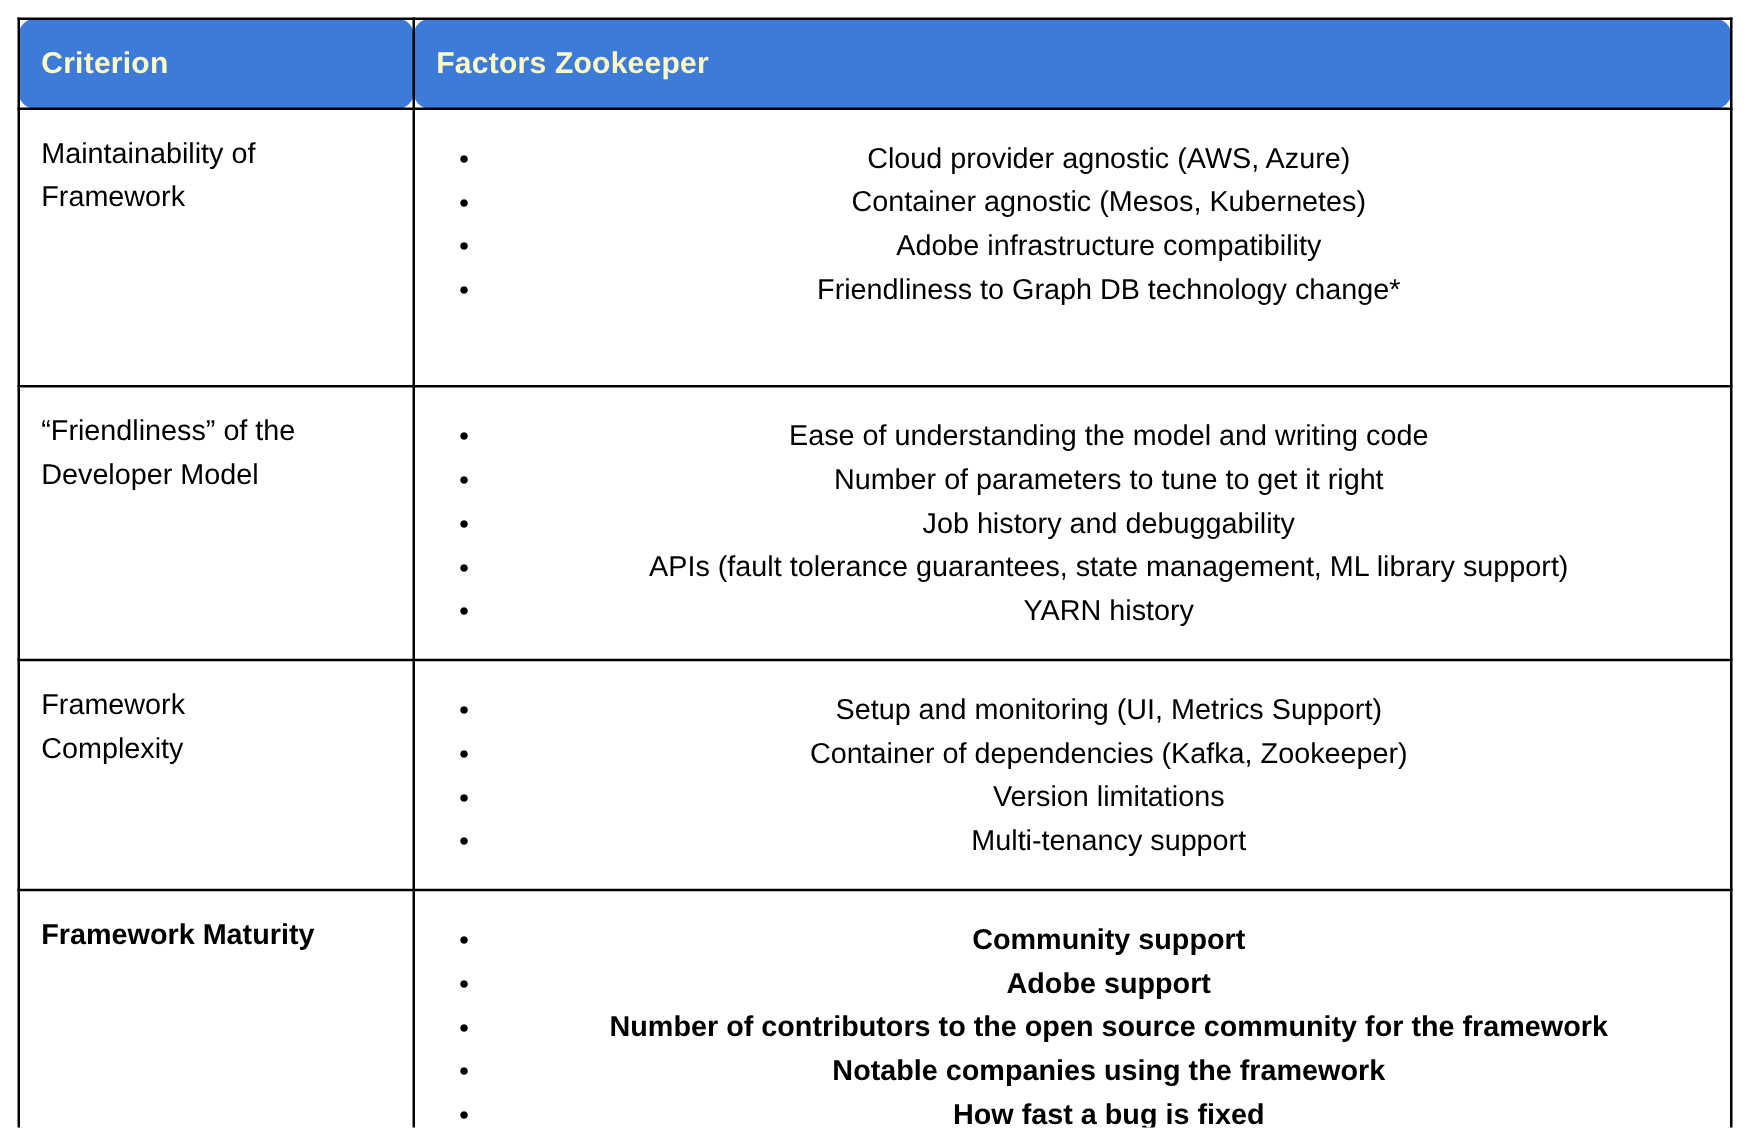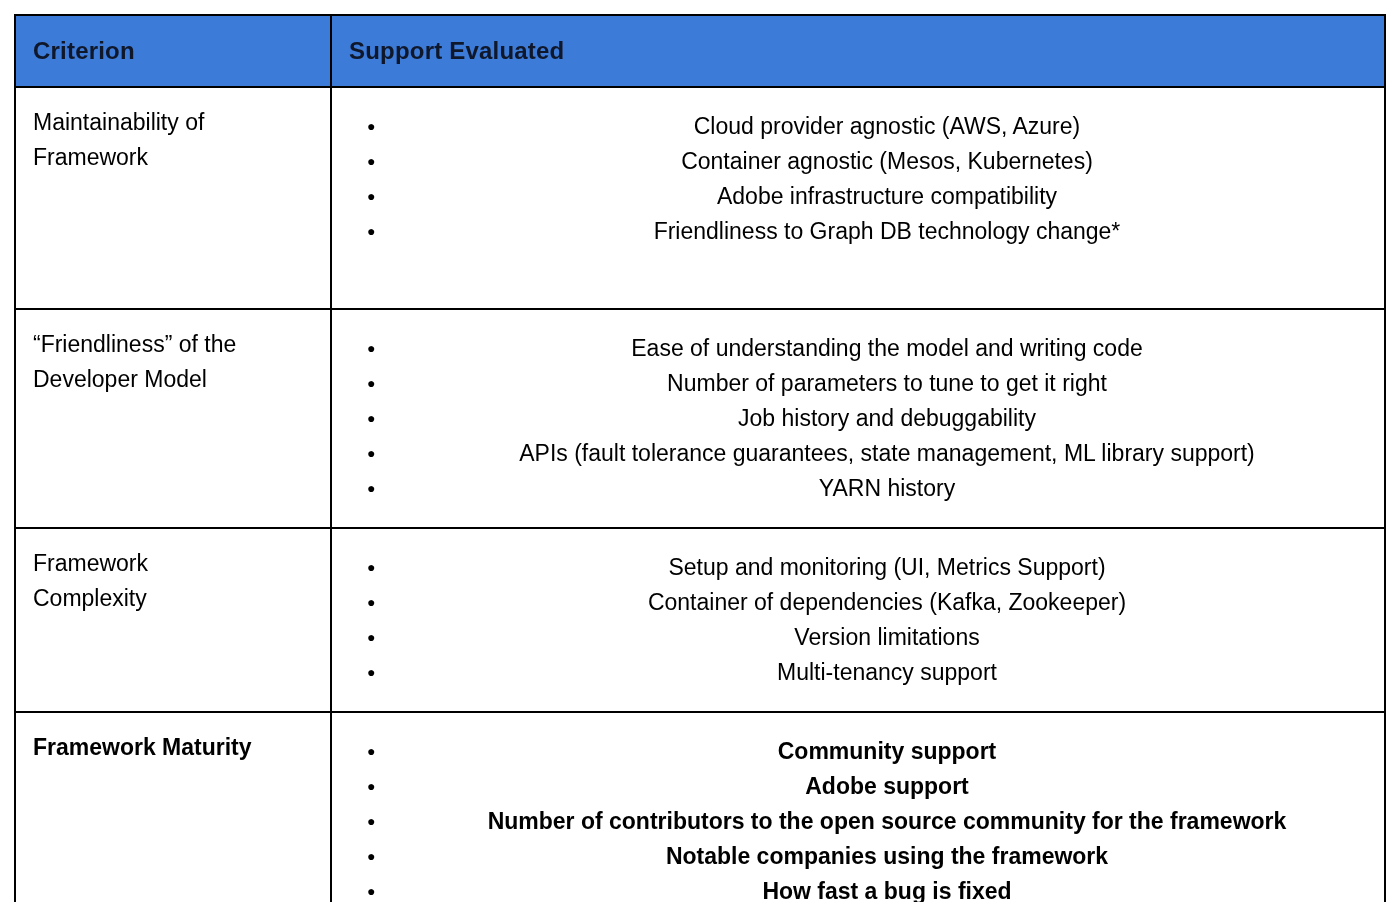--- a/index.html
+++ b/index.html
@@ -21,28 +21,29 @@
     width: 1372px;
     table-layout: fixed;
   }
   table.criteria-table th,
   table.criteria-table td {
     border: 2px solid #000000;
     box-sizing: border-box;
   }
   th.header-cell {
     background: #3d7bd8;
-    color: #0f172a;
+    color: #fef9c3;
     text-align: left;
     vertical-align: middle;
     font-size: 24px;
     font-weight: bold;
     height: 70px;
     padding: 4px 10px 4px 17px;
     letter-spacing: 0.2px;
+    border-radius: 13px;
   }
   td.criterion-cell {
     vertical-align: top;
     font-size: 23px;
     line-height: 35px;
     padding: 17px 10px 17px 17px;
     white-space: pre-line;
   }
   td.factors-cell {
     vertical-align: top;
@@ -74,21 +75,21 @@
 
 <div class="page">
   <table class="criteria-table">
     <colgroup>
       <col style="width:316px">
       <col>
     </colgroup>
     <thead>
       <tr style="height:72px;">
         <th class="header-cell">Criterion</th>
-        <th class="header-cell">Support Evaluated</th>
+        <th class="header-cell">Factors Zookeeper</th>
       </tr>
     </thead>
     <tbody>
       <tr style="height:222px;">
         <td class="criterion-cell">Maintainability of
 Framework</td>
         <td class="factors-cell">
           <ul class="factors-list">
             <li class="factor-item">Cloud provider agnostic (AWS, Azure)</li>
             <li class="factor-item">Container agnostic (Mesos, Kubernetes)</li>

